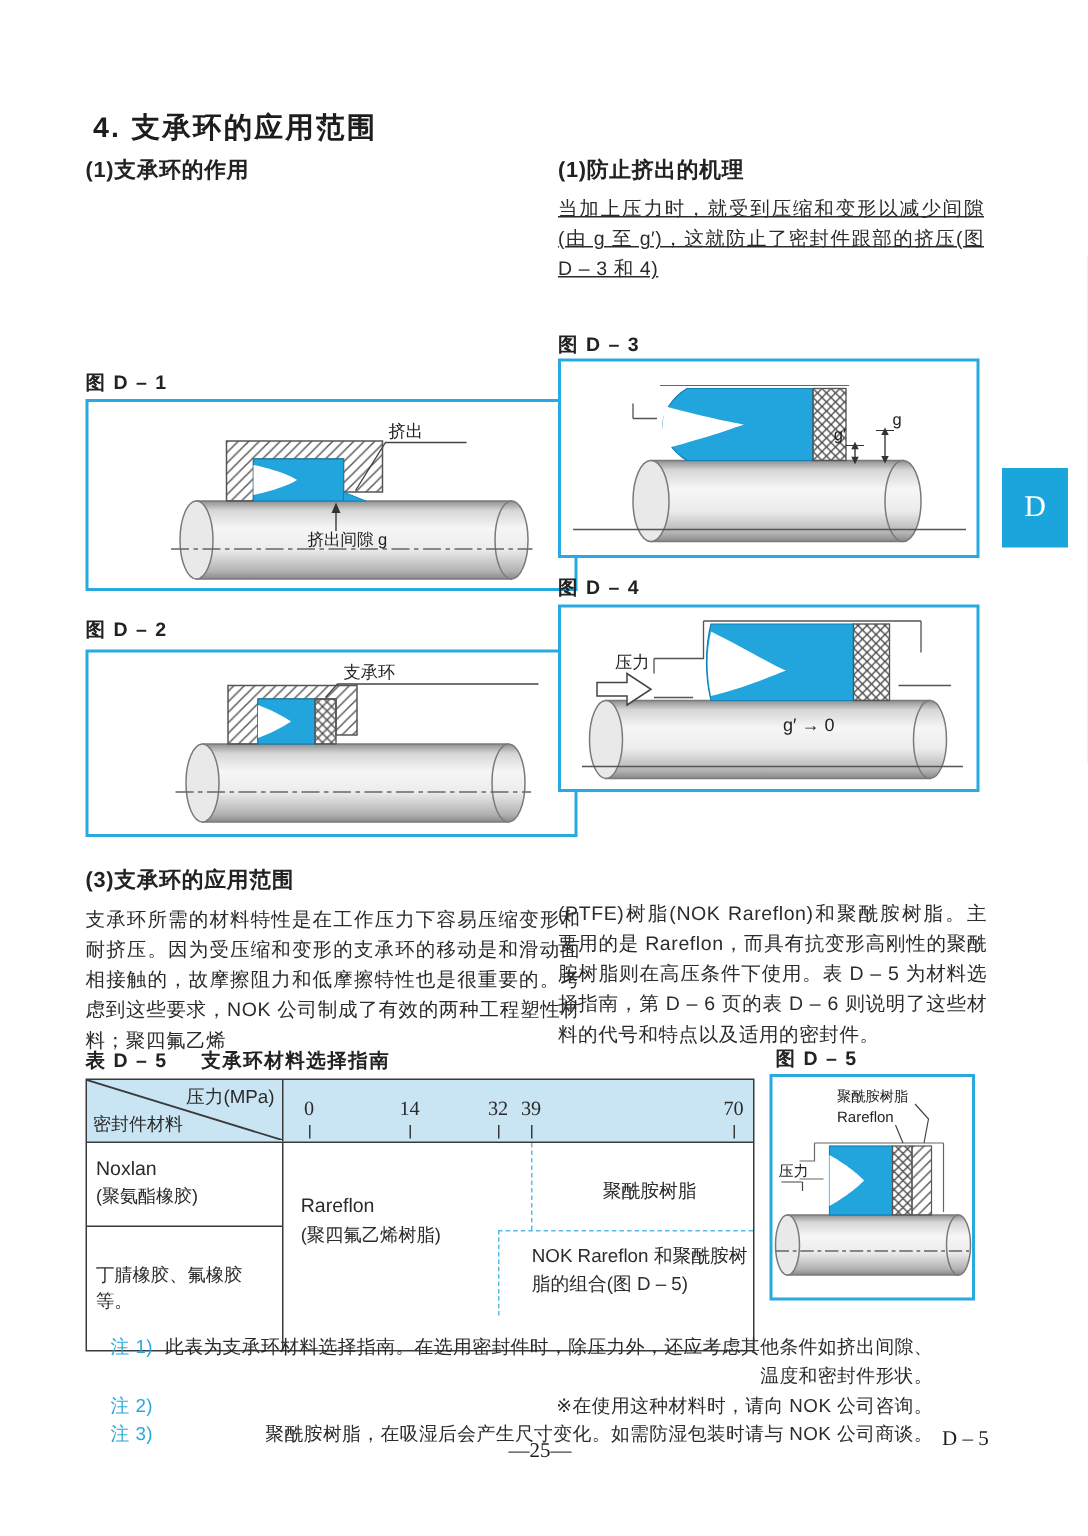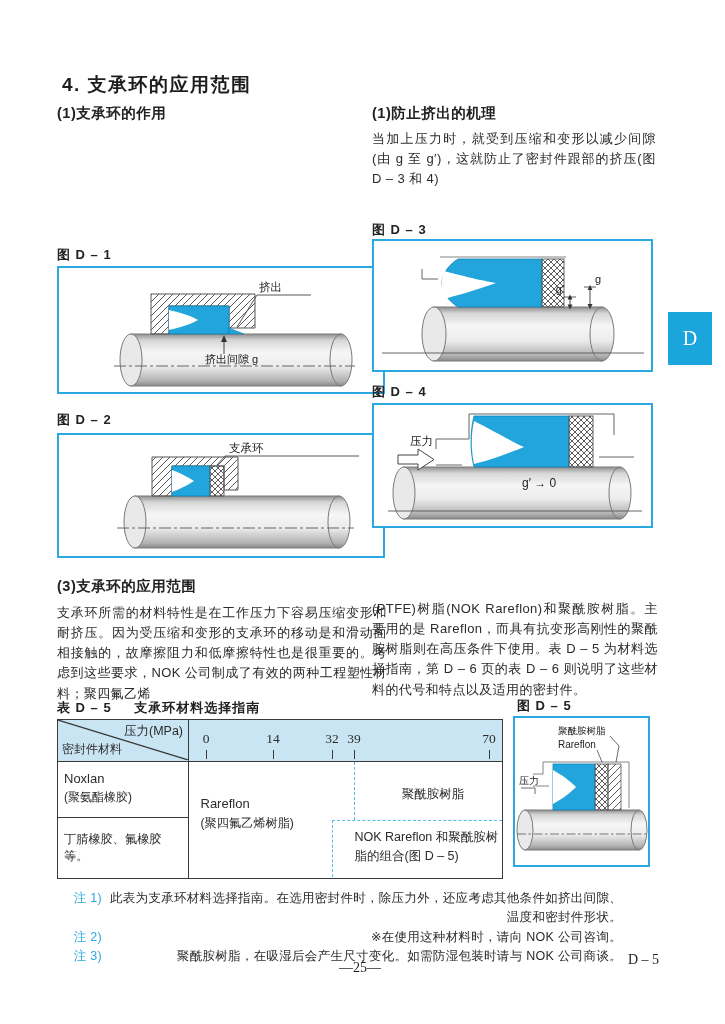--- a/index.html
+++ b/index.html
@@ -74,21 +74,21 @@
   </defs>
 </svg>
 
 <div class="page">
 
   <div class="abs title" style="left:62px; top:72px;">4. 支承环的应用范围</div>
 
   <div class="abs sec-h" style="left:57px; top:104px;">(1)支承环的作用</div>
 
   <div class="abs sec-h" style="left:372px; top:104px;">(1)防止挤出的机理</div>
-  <div class="abs body-text" style="left:372px; top:129px; width:284px;">
+  <div class="abs body-text" style="left:372px; top:129px; width:284px;text-decoration:underline;">
     <p>当加上压力时，就受到压缩和变形以减少间隙(由 g 至 g′)，这就防止了密封件跟部的挤压(图 D – 3 和 4)</p>
   </div>
 
   <div class="abs figcap" style="left:57px; top:246px;">图 D – 1</div>
   <div class="abs figbox" style="left:57px; top:266px; width:328px; height:128px;">
     <svg viewBox="0 0 324 124">
       <rect x="72" y="66" width="210" height="52" fill="url(#shaftg)" stroke="#7a7a7a" stroke-width="1"></rect>
       <ellipse cx="72" cy="92" rx="11" ry="26" fill="#e9e9e9" stroke="#7a7a7a"></ellipse>
       <ellipse cx="282" cy="92" rx="11" ry="26" fill="url(#shaftg)" stroke="#7a7a7a"></ellipse>
       <line x1="55" y1="98" x2="296" y2="98" stroke="#666" stroke-width="1" stroke-dasharray="12 3 3 3"></line>
@@ -162,21 +162,21 @@
 
   <div class="abs sec-h" style="left:57px; top:577px;">(3)支承环的应用范围</div>
   <div class="abs body-text" style="left:57px; top:603px; width:330px;">支承环所需的材料特性是在工作压力下容易压缩变形和耐挤压。因为受压缩和变形的支承环的移动是和滑动面相接触的，故摩擦阻力和低摩擦特性也是很重要的。考虑到这些要求，NOK 公司制成了有效的两种工程塑性材料；聚四氟乙烯</div>
   <div class="abs body-text" style="left:372px; top:599px; width:286px;">(PTFE)树脂(NOK Rareflon)和聚酰胺树脂。主要用的是 Rareflon，而具有抗变形高刚性的聚酰胺树脂则在高压条件下使用。表 D – 5 为材料选择指南，第 D – 6 页的表 D – 6 则说明了这些材料的代号和特点以及适用的密封件。</div>
 
   <div class="abs" style="left:57px; top:698px;">
     <span class="figcap">表 D – 5</span>
     <span class="figcap" style="margin-left:18px;">支承环材料选择指南</span>
   </div>
 
-  <div class="abs t5" style="left:57px; top:719px; width:446px; height:160px;">
+  <div class="abs t5" style="left:57px; top:719px; width:446px; height:182px;">
     <div class="t5-header">
       <div class="t5-hleft">
         <svg width="130" height="40">
             <line x1="0" y1="0" x2="130" y2="40" stroke="#3a3a3a" stroke-width="1.2"></line>
           </svg>
         <div class="t5-pressure">压力(MPa)</div>
         <div class="t5-material">密封件材料</div>
       </div>
       <div class="t5-axis">
         <span class="t5-tick-num" style="left:17px;">0</span>

